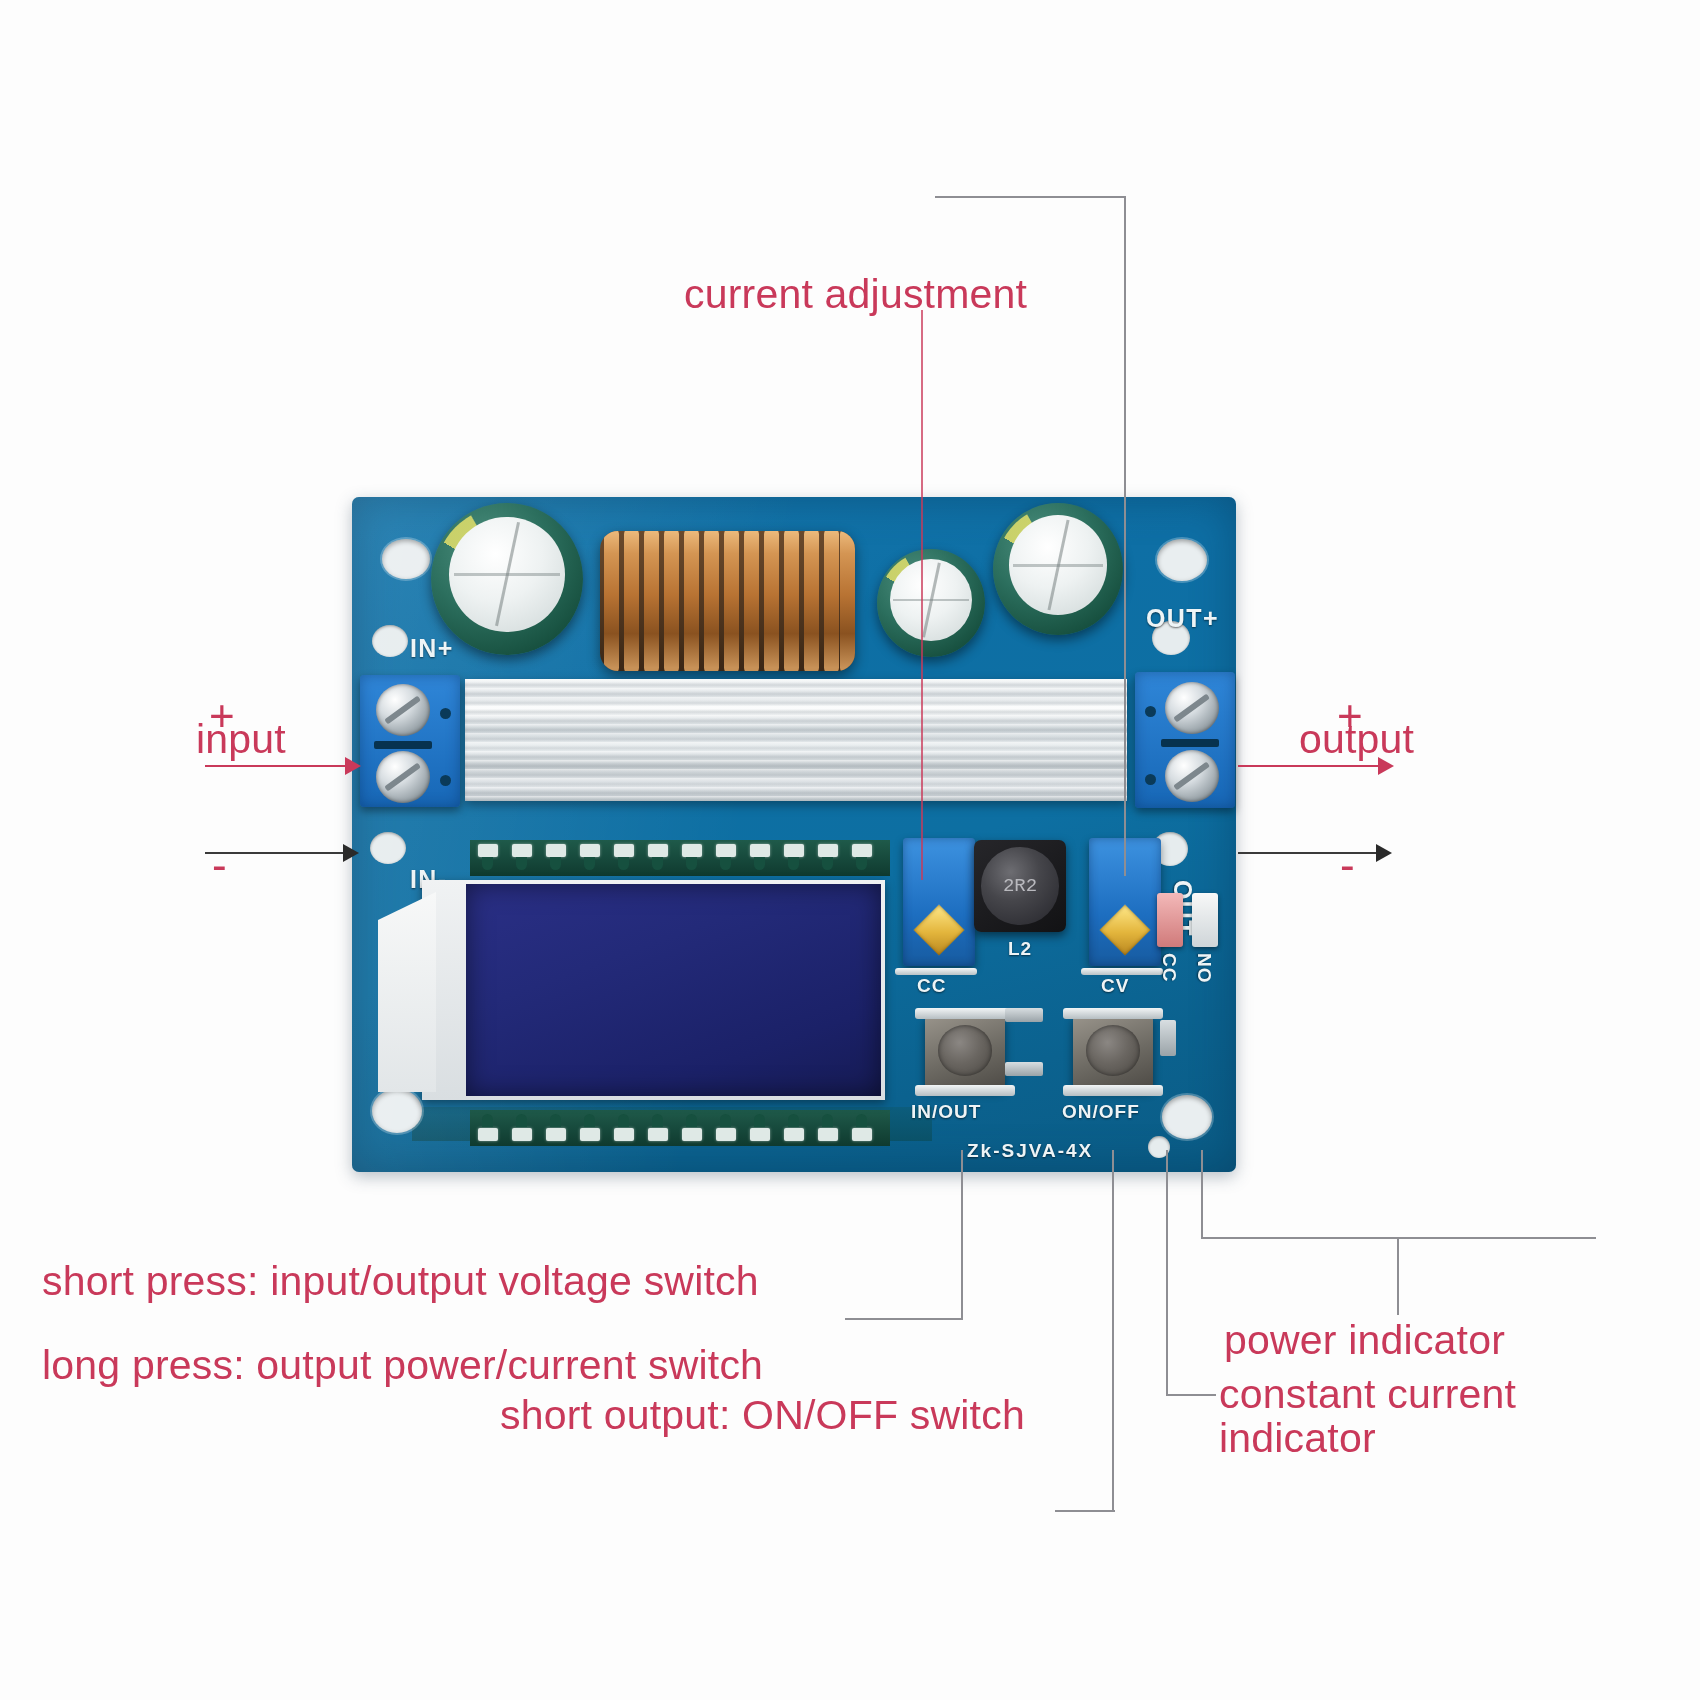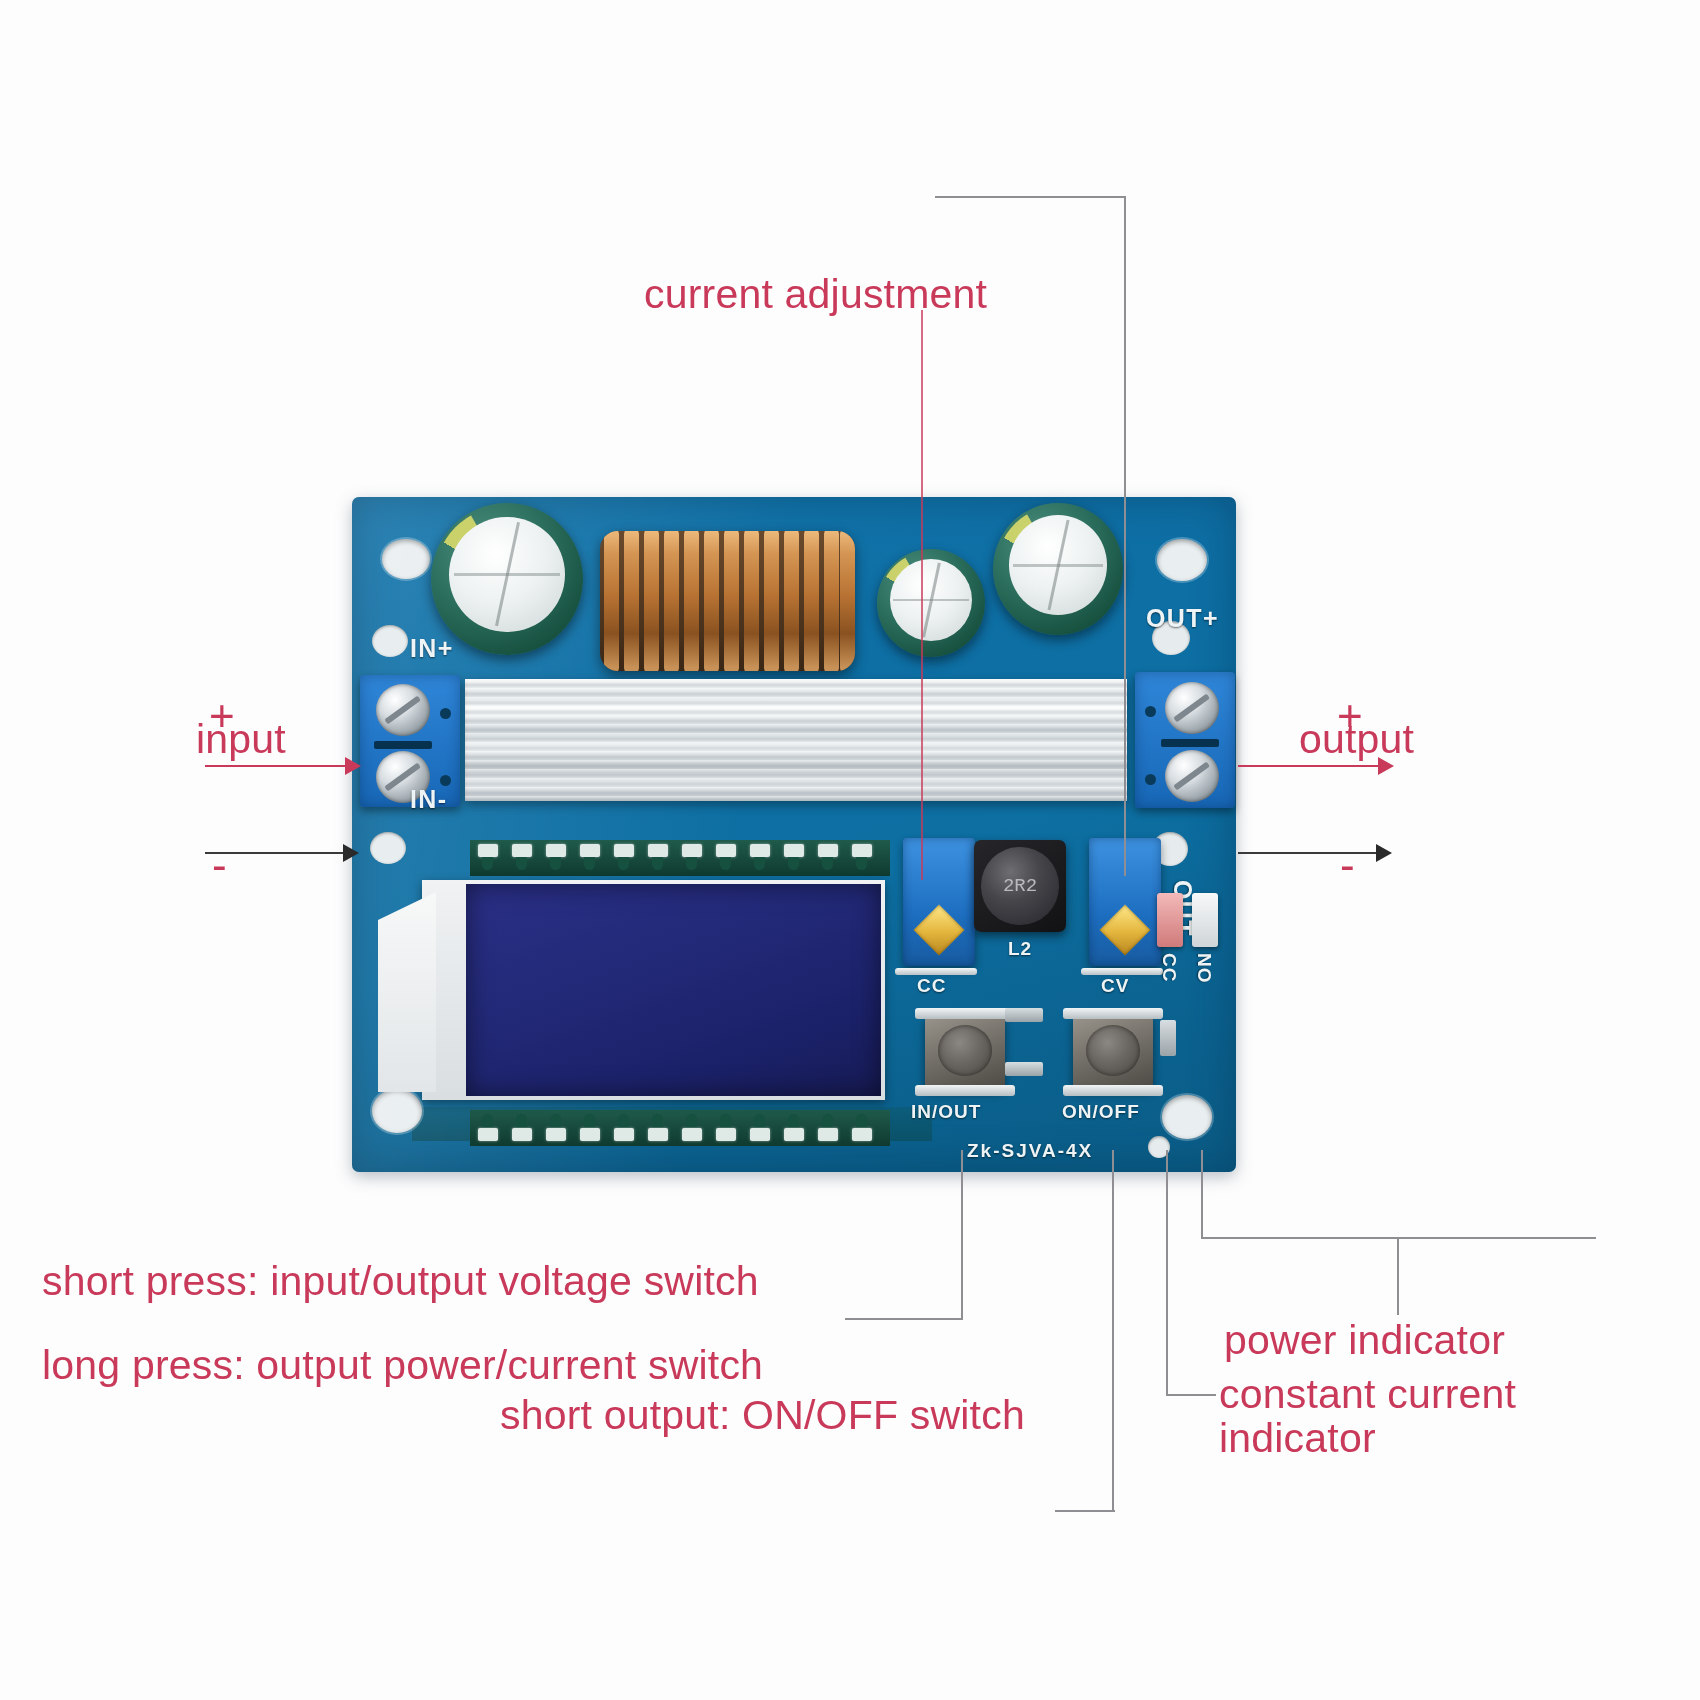--- a/index.html
+++ b/index.html
@@ -201,21 +201,21 @@
 
   <div class="tb" style="left:1135px;top:672px;width:100px;height:136px;">
     <div class="tdot" style="left:10px;top:34px;"></div>
     <div class="screw" style="left:30px;top:10px;width:54px;height:52px;"></div>
     <div class="tslot" style="left:26px;top:67px;width:58px;"></div>
     <div class="tdot" style="left:10px;top:102px;"></div>
     <div class="screw" style="left:30px;top:78px;width:54px;height:52px;"></div>
   </div>
 
   <div class="silk" style="left:410px;top:634px;">IN+</div>
-  <div class="silk" style="left:410px;top:785px;text-align:center;">IN-</div>
+  <div class="silk" style="left:410px;top:865px;text-align:center;">IN-</div>
   <div class="silk" style="left:1146px;top:604px;">OUT+</div>
   <div class="silk vert" style="left:1168px;top:880px;">OUT-</div>
 
   <div class="hdr" style="left:470px;top:840px;width:420px;height:36px;">
     <div class="pad" style="left:8px;top:4px;"></div>
       <div class="pin" style="left:12px;top:17px;"></div>
     <div class="pad" style="left:42px;top:4px;"></div>
       <div class="pin" style="left:46px;top:17px;"></div>
     <div class="pad" style="left:76px;top:4px;"></div>
       <div class="pin" style="left:80px;top:17px;"></div>
@@ -335,21 +335,21 @@
   <div class="ln v" style="left:1166px;top:1150px;height:245px;"></div>
   <div class="ln h" style="left:1166px;top:1394px;width:50px;"></div>
 
   <div class="ln v" style="left:961px;top:1150px;height:170px;"></div>
   <div class="ln h" style="left:845px;top:1318px;width:118px;"></div>
 
   <div class="ln v" style="left:1112px;top:1150px;height:362px;"></div>
   <div class="ln h" style="left:1055px;top:1510px;width:60px;"></div>
 
 
-  <div class="anno l" style="left:644px;top:271px;">current adjustment</div>
+  <div class="anno l" style="left:684px;top:271px;">current adjustment</div>
 
   <div class="sign" style="left:209px;top:694px;">+</div>
   <div class="anno l" style="left:196px;top:716px;">input</div>
   <div class="sign" style="left:212px;top:843px;">-</div>
 
   <div class="sign" style="left:1337px;top:694px;">+</div>
   <div class="anno l" style="left:1299px;top:716px;">output</div>
   <div class="sign" style="left:1340px;top:843px;">-</div>
 
   <div class="anno l" style="left:1224px;top:1317px;">power indicator</div>

